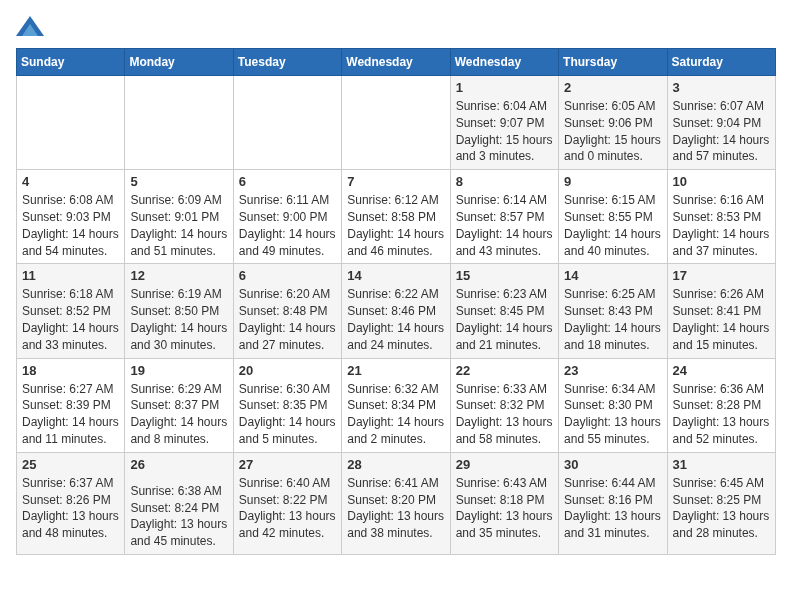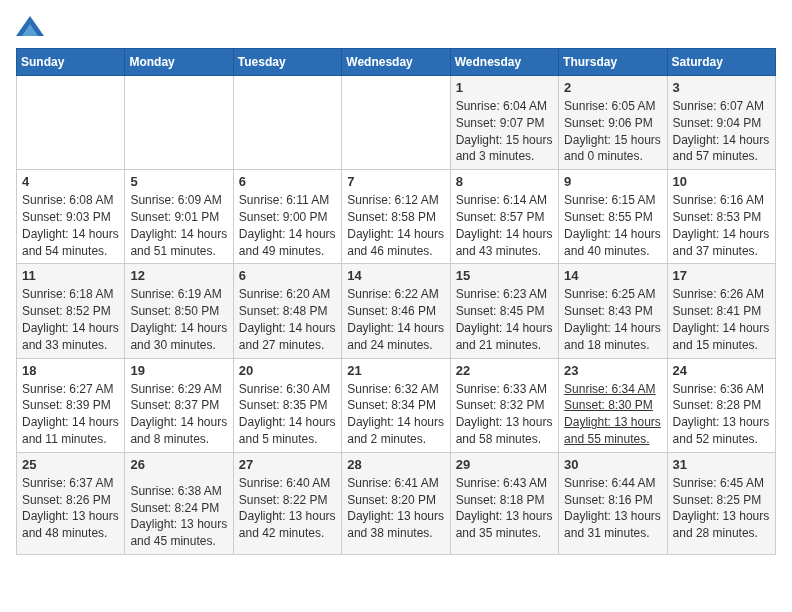--- a/index.html
+++ b/index.html
@@ -270,21 +270,21 @@
         </td>
         <td>
           <span class="day-num">22</span>
           <div class="day-info" style="white-space: pre-line;">Sunrise: 6:33 AM
 Sunset: 8:32 PM
 Daylight: 13 hours
 and 58 minutes.</div>
         </td>
         <td>
           <span class="day-num">23</span>
-          <div class="day-info" style="white-space: pre-line; text-decoration: underline;">Sunrise: 6:34 AM
+          <div class="day-info" style="white-space: pre-line;">Sunrise: 6:34 AM
 Sunset: 8:30 PM
 Daylight: 13 hours
 and 55 minutes.</div>
         </td>
         <td>
           <span class="day-num">24</span>
           <div class="day-info" style="white-space: pre-line;">Sunrise: 6:36 AM
 Sunset: 8:28 PM
 Daylight: 13 hours
 and 52 minutes.</div>

